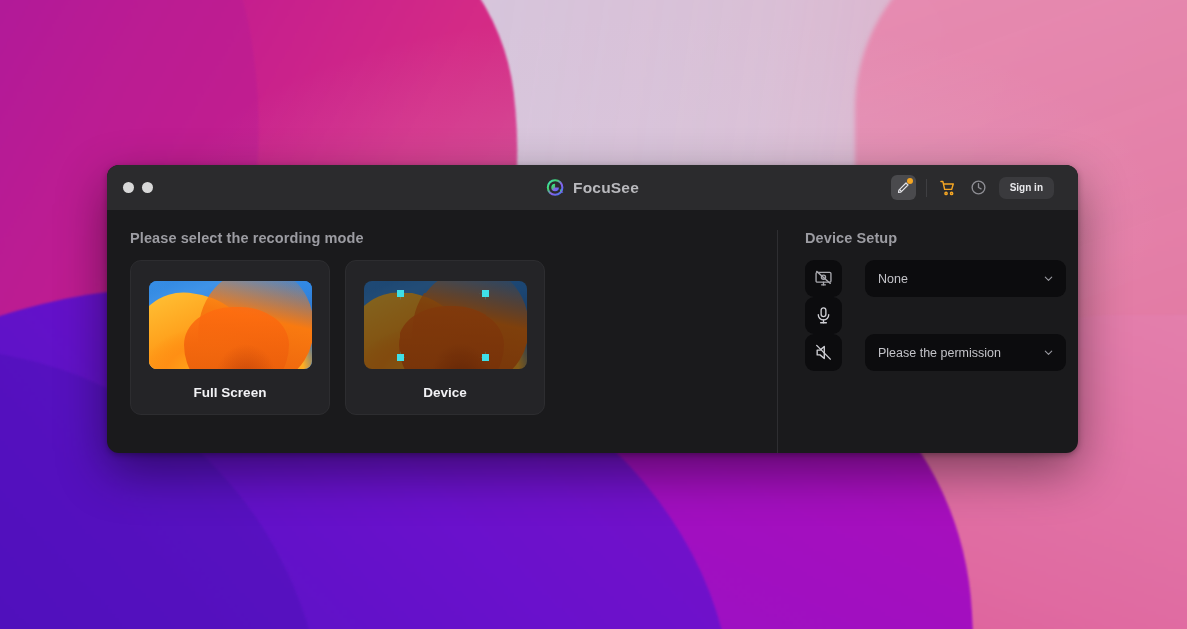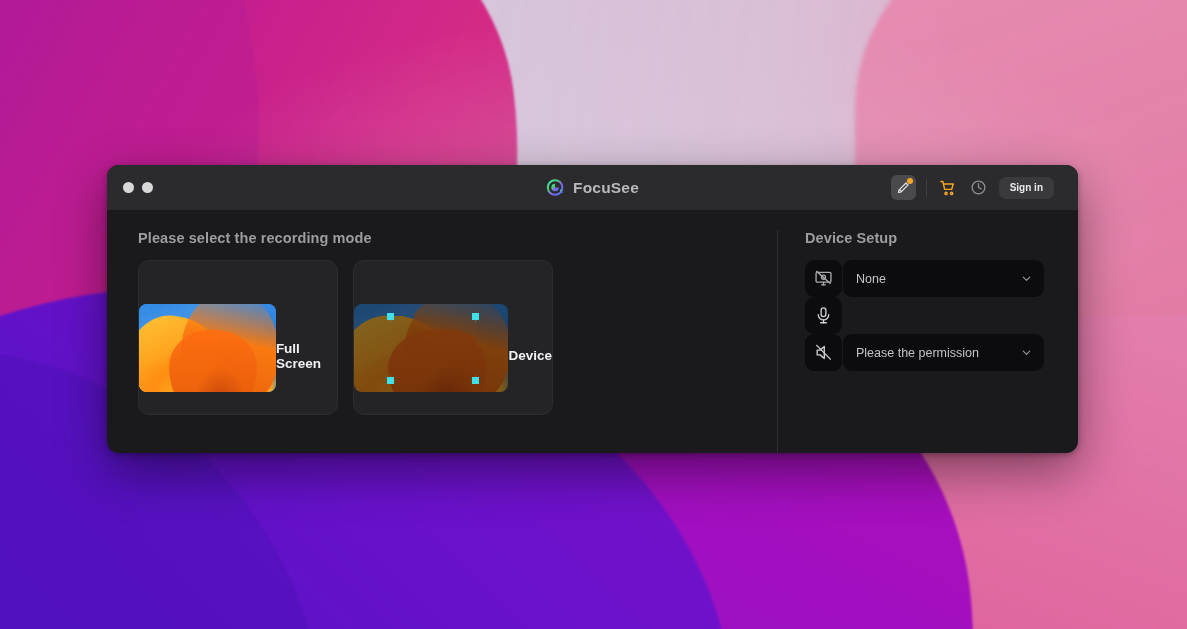--- a/index.html
+++ b/index.html
@@ -151,31 +151,31 @@
     font-size:10px; font-weight:bold;
     padding:6px 11px; border-radius:7px;
     border:none; cursor:pointer;
     font-family:"Liberation Sans", sans-serif;
     line-height:1;
   }
 
   
   #app-body { flex:1; display:flex; padding: 20px 0 0 0; }
 
-  #modes-pane { width:670px; padding-left:31px; }
+  #modes-pane { width:670px; padding-left:23px; }
   .section-title {
     font-size:14.5px; font-weight:bold; color:#9c9ca2;
     margin-bottom:14px; letter-spacing:0.1px;
   }
 
   #mode-cards { display:flex; gap:15px; }
   .mode-card {
     width:200px; height:155px;
     background:#242427; border-radius:11px;
-    display:flex; flex-direction:row; align-items:center;
+    display:flex; flex-direction:column; align-items:center;
     padding-top:20px; cursor:pointer;
     border:1px solid #2d2d30;
   }
   .thumb {
     width:163px; height:88px; border-radius:8px;
     overflow:hidden; position:relative;
   }
   .mode-label {
     margin-top:16px; font-size:13.5px; font-weight:bold; color:#f2f2f5;
   }
@@ -256,21 +256,21 @@
     display:flex; align-items:center; gap:4px; padding-left:7px;
     border-bottom:1px solid rgba(255,255,255,0.32);
   }
   .win-dot { width:4.5px; height:4.5px; border-radius:50%; background:rgba(255,255,255,0.92); }
 
   
   #device-pane {
     flex:1; border-left:1px solid #2e2e31;
     padding-left:27px;
   }
-  .dev-row { display:flex; align-items:flex-end; gap:1px; }
+  .dev-row { display:flex; align-items:flex-end; gap:23px; }
   .dev-icon {
     width:37px; height:37px; border-radius:9px;
     background:#0c0c0e;
     display:flex; align-items:center; justify-content:center;
     flex:0 0 37px; cursor:pointer;
   }
   .dev-select {
     width:201px; height:37px; border-radius:9px;
     background:#0c0c0e;
     display:flex; align-items:center;

